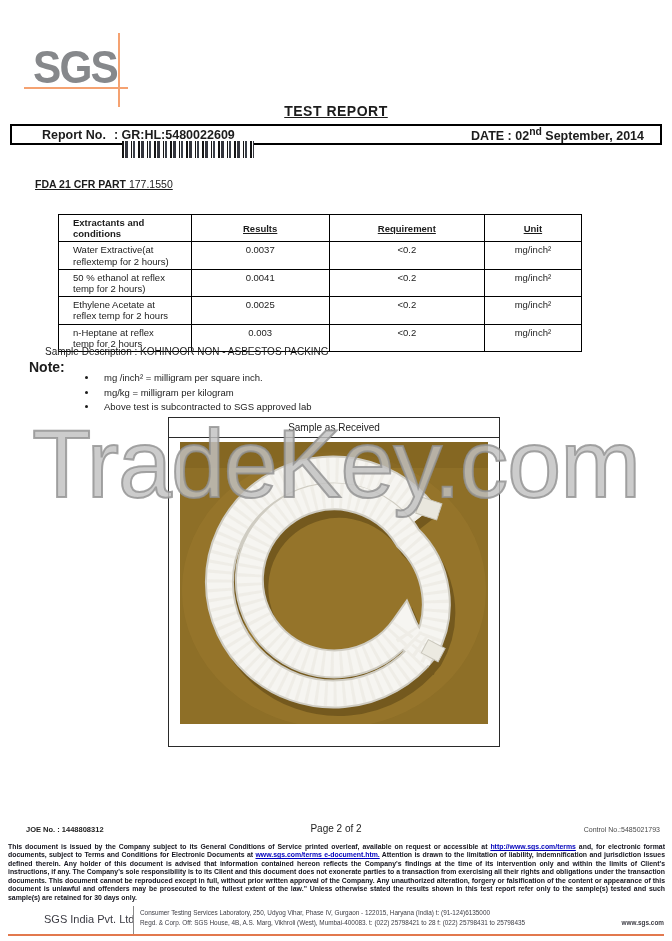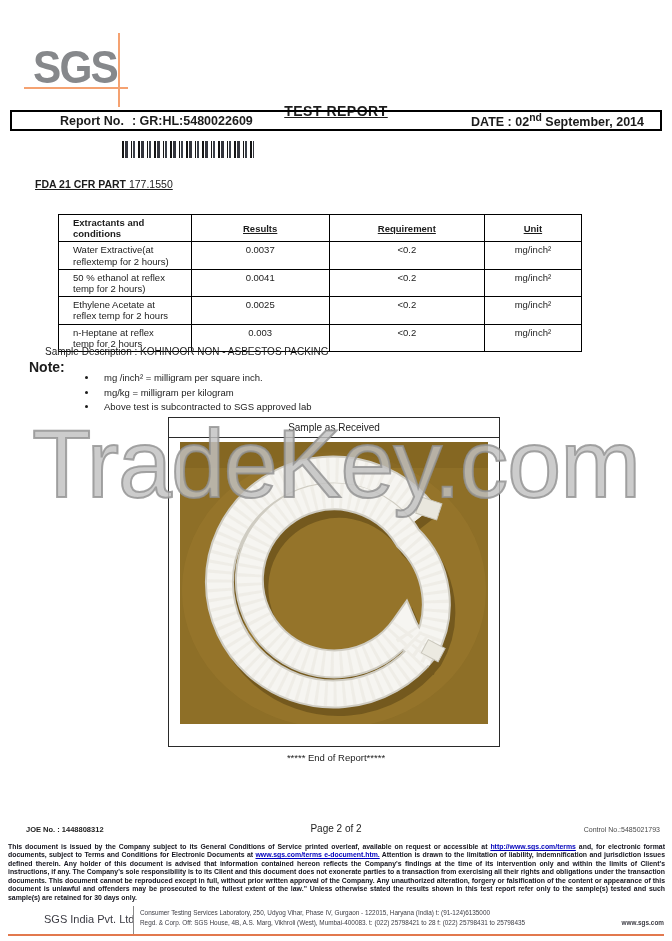--- a/index.html
+++ b/index.html
@@ -18,23 +18,23 @@
   }
   .logo-vline { position:absolute; left:118px; top:33px; width:2px; height:74px; background:#f5a271; }
   .logo-hline { position:absolute; left:24px; top:87px; width:104px; height:2px; background:#f5a271; }
 
   
   .report-title {
     position:absolute; left:0; top:103px; width:672px; text-align:center;
     font-size:14px; font-weight:bold; text-decoration:underline; letter-spacing:0.5px;
   }
   .report-box {
-    position:absolute; left:10px; top:110px; width:652px; height:21px;
+    position:absolute; left:10px; top:124px; width:652px; height:21px;
     border:2px solid #000; display:flex; align-items:center; justify-content:space-between;
-    padding:0 16px 0 48px; font-size:12.5px; font-weight:bold;text-align:right;
+    padding:0 16px 0 30px; font-size:12.5px; font-weight:bold;text-align:right;
   }
   .report-no-label { margin-right:8px; }
   .barcode {
     position:absolute; left:122px; top:141px; width:132px; height:17px;
     background:repeating-linear-gradient(90deg,
       #141414 0px, #141414 2px, #fff 2px, #fff 3px,
       #32343c 3px, #32343c 6px, #fff 6px, #fff 9px,
       #141414 9px, #141414 10px, #fff 10px, #fff 11px,
       #3a3f48 11px, #3a3f48 13px, #fff 13px, #fff 16px);
   }
@@ -188,21 +188,20 @@
         <path d="M 244 72 A 114 112 0 1 0 244 208 A 95 93 0 0 0 228 96 A 85 84 0 1 0 224 186 C 230 200 244 208 254 212" fill="none" stroke="#E2DFD4" stroke-width="25" stroke-dasharray="3 6" opacity="0.35"></path>
 
         <rect x="238" y="58" width="22" height="17" fill="#E9E7DE" stroke="#C9C6BB" stroke-width="1" transform="rotate(18 249 66)"></rect>
         <rect x="244" y="201" width="19" height="15" fill="#ECEAE1" stroke="#C9C6BB" stroke-width="1" transform="rotate(28 253 208)"></rect>
       </svg>
     </div>
   </div>
 
   <div class="watermark">TradeKey.com</div>
 
-  <div class="end-report">***** End of Report*****</div>
 
   <div class="joe-no">JOE No. : 1448808312</div>
   <div class="page-no">Page 2 of 2</div>
   <div class="ctrl-no">Control No.:5485021793</div>
 
   <p class="legal">
     <span>This document is issued by the Company subject to its General Conditions of Service printed overleaf, available on request or accessible at </span><a href="#">http://www.sgs.com/terms</a><span> and, for electronic format documents, subject to Terms and Conditions for Electronic Documents at </span><a href="#">www.sgs.com/terms e-document.htm.</a><span> Attention is drawn to the limitation of liability, indemnification and jurisdiction issues defined therein. Any holder of this document is advised that information contained hereon reflects the Company's findings at the time of its intervention only and within the limits of Client's instructions, if any. The Company's sole responsibility is to its Client and this document does not exonerate parties to a transaction from exercising all their rights and obligations under the transaction documents. This document cannot be reproduced except in full, without prior written approval of the Company. Any unauthorized alteration, forgery or falsification of the content or appearance of this document is unlawful and offenders may be prosecuted to the fullest extent of the law." Unless otherwise stated the results shown in this test report refer only to the sample(s) tested and such sample(s) are retained for 30 days only.</span>
   </p>
 
   <div class="company">SGS India Pvt. Ltd</div>

